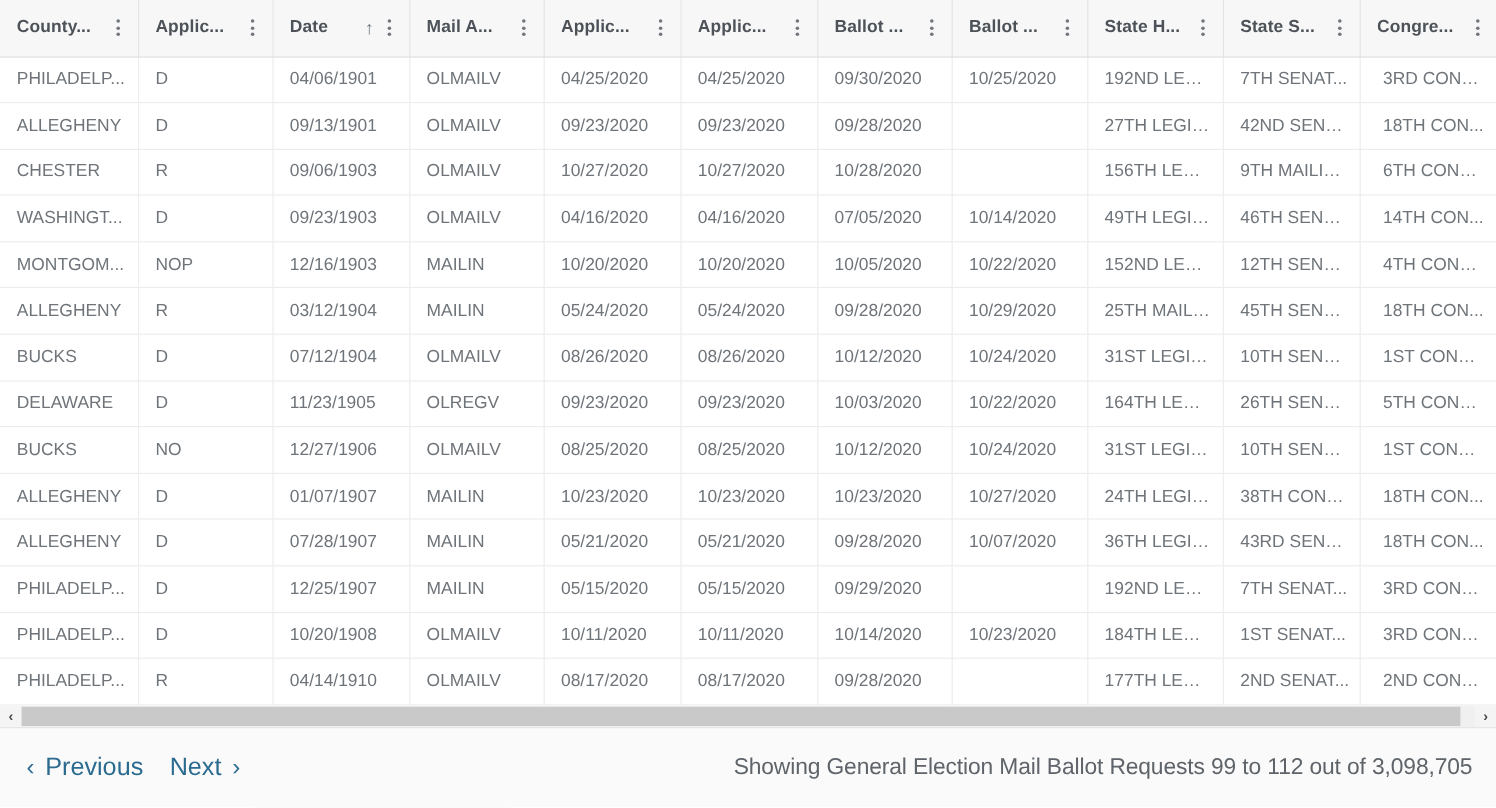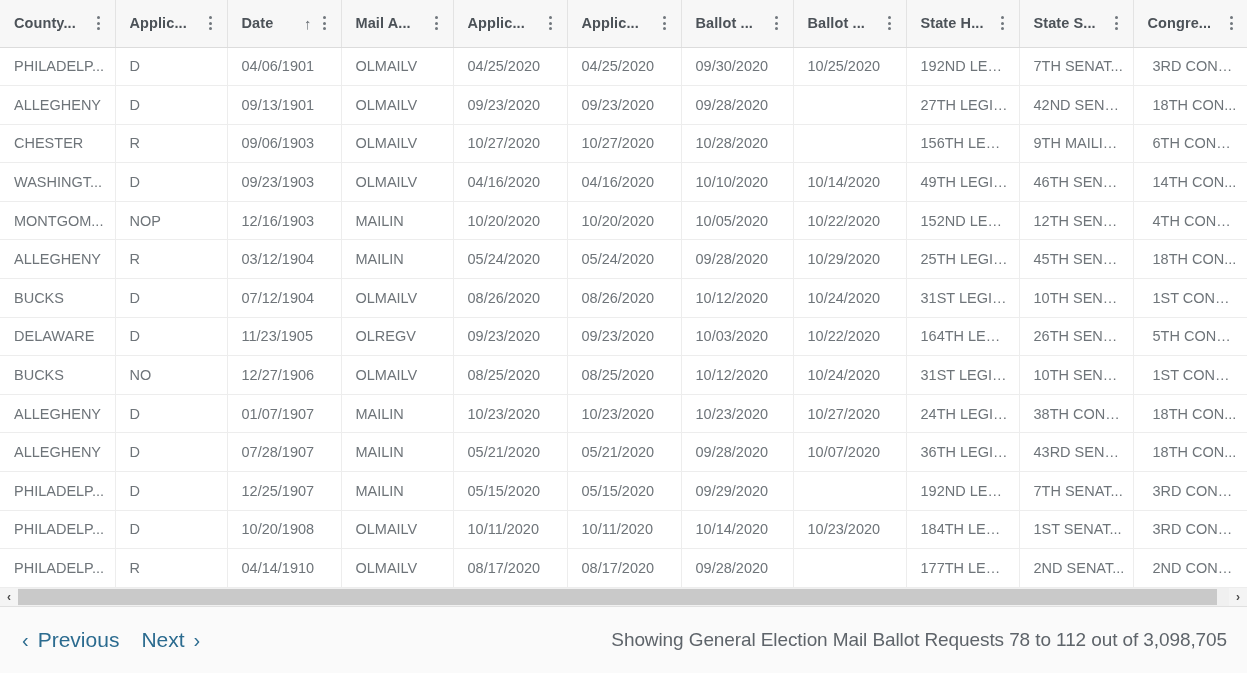--- a/index.html
+++ b/index.html
@@ -370,21 +370,21 @@
             <td>9TH MAILIN...</td>
             <td>6TH CONG...</td>
           </tr>
           <tr>
             <td>WASHINGT...</td>
             <td>D</td>
             <td>09/23/1903</td>
             <td>OLMAILV</td>
             <td>04/16/2020</td>
             <td>04/16/2020</td>
-            <td>10/10/2020</td>
+            <td>07/05/2020</td>
             <td>10/14/2020</td>
             <td>49TH LEGIS...</td>
             <td>46TH SENA...</td>
             <td>14TH CON...</td>
           </tr>
           <tr>
             <td>MONTGOM...</td>
             <td>NOP</td>
             <td>12/16/1903</td>
             <td>MAILIN</td>
@@ -398,21 +398,21 @@
           </tr>
           <tr>
             <td>ALLEGHENY</td>
             <td>R</td>
             <td>03/12/1904</td>
             <td>MAILIN</td>
             <td>05/24/2020</td>
             <td>05/24/2020</td>
             <td>09/28/2020</td>
             <td>10/29/2020</td>
-            <td>25TH LEGIS...</td>
+            <td>25TH MAILIN...</td>
             <td>45TH SENA...</td>
             <td>18TH CON...</td>
           </tr>
           <tr>
             <td>BUCKS</td>
             <td>D</td>
             <td>07/12/1904</td>
             <td>OLMAILV</td>
             <td>08/26/2020</td>
             <td>08/26/2020</td>
@@ -529,16 +529,16 @@
     <div class="pager">
       <a class="pager-link">
         <span class="chev">‹</span>
         <span>Previous</span>
       </a>
       <a class="pager-link">
         <span>Next</span>
         <span class="chev">›</span>
       </a>
     </div>
-    <div class="status">Showing General Election Mail Ballot Requests 78 to 112 out of 3,098,705</div>
+    <div class="status">Showing General Election Mail Ballot Requests 99 to 112 out of 3,098,705</div>
   </div>
 
 </div>
 
 </body></html>

